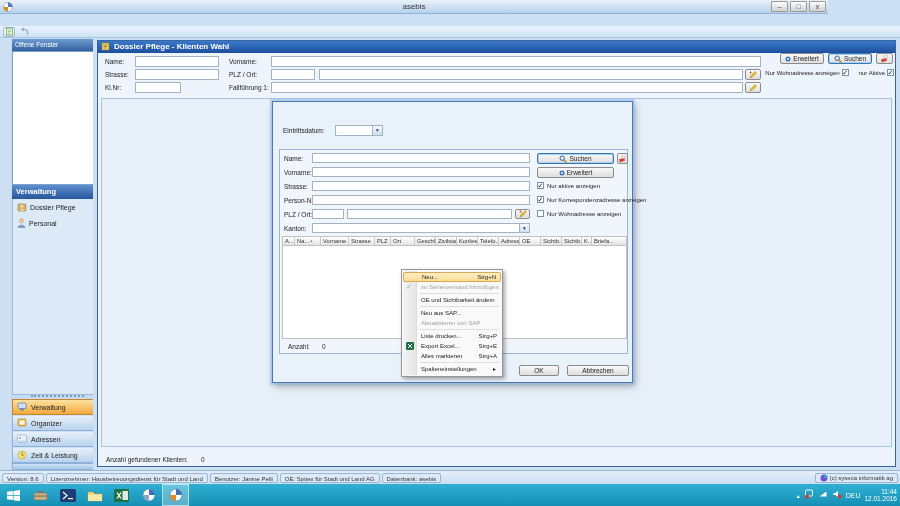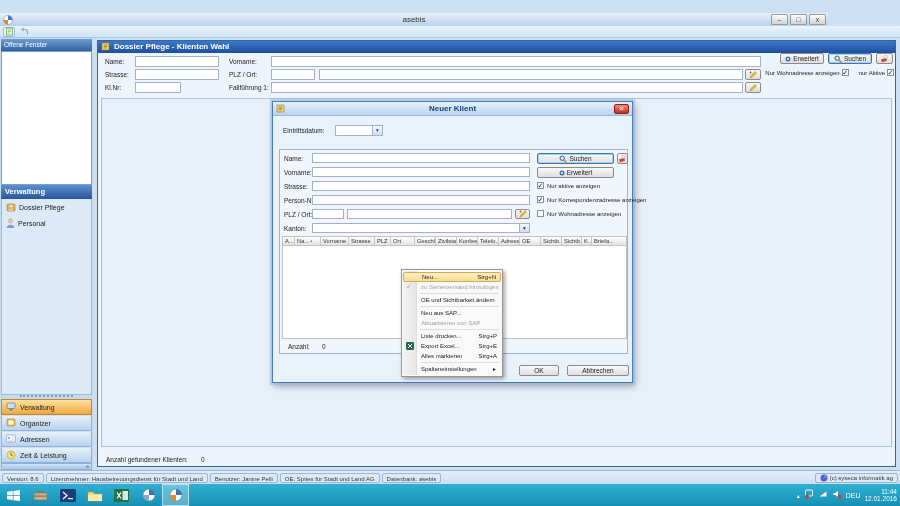--- a/index.html
+++ b/index.html
@@ -1,33 +1,33 @@
 <!DOCTYPE html>
 <html><head>
 <meta charset="utf-8">
 <style>
   *{margin:0;padding:0;box-sizing:border-box;}
   body{width:900px;height:506px;font-family:"Liberation Sans","DejaVu Sans",sans-serif;font-size:8px;color:#222;overflow:hidden;background:#cddff2;}
   .screen{position:relative;width:900px;height:506px;}
   .abs{position:absolute;}
 
   
-  .titlebar{left:0;top:13px;width:828px;height:14px;background:linear-gradient(#e9f2fb,#b6d1ec);border-bottom:1px solid #8fb3d9;}
+  .titlebar{left:0;top:0;width:828px;height:14px;background:linear-gradient(#e9f2fb,#b6d1ec);border-bottom:1px solid #8fb3d9;}
   .titlebar .title{position:absolute;left:0;right:0;top:2px;text-align:center;font-size:8px;color:#333;}
   .app-icon{position:absolute;left:3px;top:2px;}
   .win-controls{position:absolute;right:2px;top:1px;display:flex;gap:2px;}
   .win-btn{width:17px;height:11px;background:linear-gradient(#fdfdfd,#d2d2d2);border:1px solid #9a9a9a;border-radius:1px;font-size:7px;line-height:9px;text-align:center;color:#444;}
   .menubar{left:0;top:14px;width:900px;height:12px;background:#f4f8fd;border-bottom:1px solid #d4e2f0;display:flex;align-items:center;padding-left:3px;}
   .menubar span{padding:0 5px;font-size:7.5px;color:#222;}
   .toolbar{left:0;top:26px;width:900px;height:12px;background:linear-gradient(#e9f3fc,#cfe3f5);border-bottom:1px solid #a9c6e2;display:flex;align-items:center;gap:3px;padding-left:3px;}
   .tool-tile{width:12px;height:10px;display:flex;align-items:center;justify-content:center;background:linear-gradient(#fefefe,#dceafa);border:1px solid #9dbbda;border-radius:2px;}
   .tool-tile.plain{background:none;border-color:transparent;}
 
   
-  .sidebar{left:0;top:38px;width:104px;height:432px;background:#c6daf0;border-right:1px solid #8fb3d9;}
+  .sidebar{left:11px;top:38px;width:104px;height:432px;background:#c6daf0;border-right:1px solid #8fb3d9;}
   .side-hdr{position:absolute;left:1px;width:91px;height:12px;background:linear-gradient(#6e9bd1,#33619e);color:#fff;font-size:6.5px;line-height:12px;padding-left:3px;}
   .openwin-panel{position:absolute;left:1px;top:13px;width:91px;height:134px;background:#fff;border:1px solid #7aa0cc;}
   .verw-hdr{position:absolute;left:1px;top:147px;width:91px;height:14px;background:linear-gradient(#5d8fce,#27569c);color:#fff;font-weight:bold;font-size:7.5px;line-height:14px;padding-left:4px;}
   .tree{position:absolute;left:1px;top:161px;width:91px;height:196px;background:#dcE9f7;border:1px solid #9dbcdd;border-top:none;}
   .tree-item{display:flex;align-items:center;gap:3px;padding:3px 0 2px 4px;font-size:7px;}
   .grip{position:absolute;left:20px;top:357px;width:53px;border-top:2px dotted #7e9cbd;}
   .nav{position:absolute;left:1px;top:361px;width:91px;}
   .nav-btn{height:16px;display:flex;align-items:center;gap:4px;padding-left:4px;font-size:7px;background:linear-gradient(#e7f0fb,#b9d3ee);border:1px solid #8fb0d8;border-top-color:#cfe2f5;}
   .nav-btn.active{background:linear-gradient(#fde2a0,#f3a83e);border-color:#c8862c;}
   .side-strip{position:absolute;left:1px;top:425px;width:91px;height:7px;background:linear-gradient(#cfe2f5,#a9c8e8);border:1px solid #8fb0d8;font-size:6px;line-height:5px;text-align:right;padding-right:2px;color:#2c4f78;}
@@ -253,28 +253,20 @@
       </span>
 
       <div class="content-panel"></div>
 
       <span class="mw-footer-label" style="left:8px;top:415px;">Anzahl gefundener Klienten:</span>
       <span class="mw-footer-label" style="left:103px;top:415px;">0</span>
     </div>
   </div>
 
   <div class="abs dialog">
-    <div class="dlg-title">
-      <svg style="position:absolute;left:3px;top:2px;" width="9" height="9" viewBox="0 0 9 9">
-          <rect x="1" y="1" width="7" height="7" fill="#f5d776" stroke="#9a7d28" stroke-width=".6"></rect>
-          <path d="M2.5 3h4M2.5 4.5h4M2.5 6h3" stroke="#7a5f16" stroke-width=".6"></path>
-        </svg>
-      <span class="t">Neuer Klient</span>
-      <span class="dlg-close">✕</span>
-    </div>
 
     <span class="lbl" style="left:10px;top:25px;">Eintrittsdatum:</span>
     <span class="combo" style="left:62px;top:23px;width:48px;height:11px;">
       <span class="val"> .  .</span>
       <span class="combo-arrow">▾</span>
     </span>
 
     <div class="dlg-panel">
       <span class="lbl" style="left:4px;top:5px;">Name:</span>
       <input class="txt" style="left: 32px; top: 3px; width: 218px; height: 10px;">

